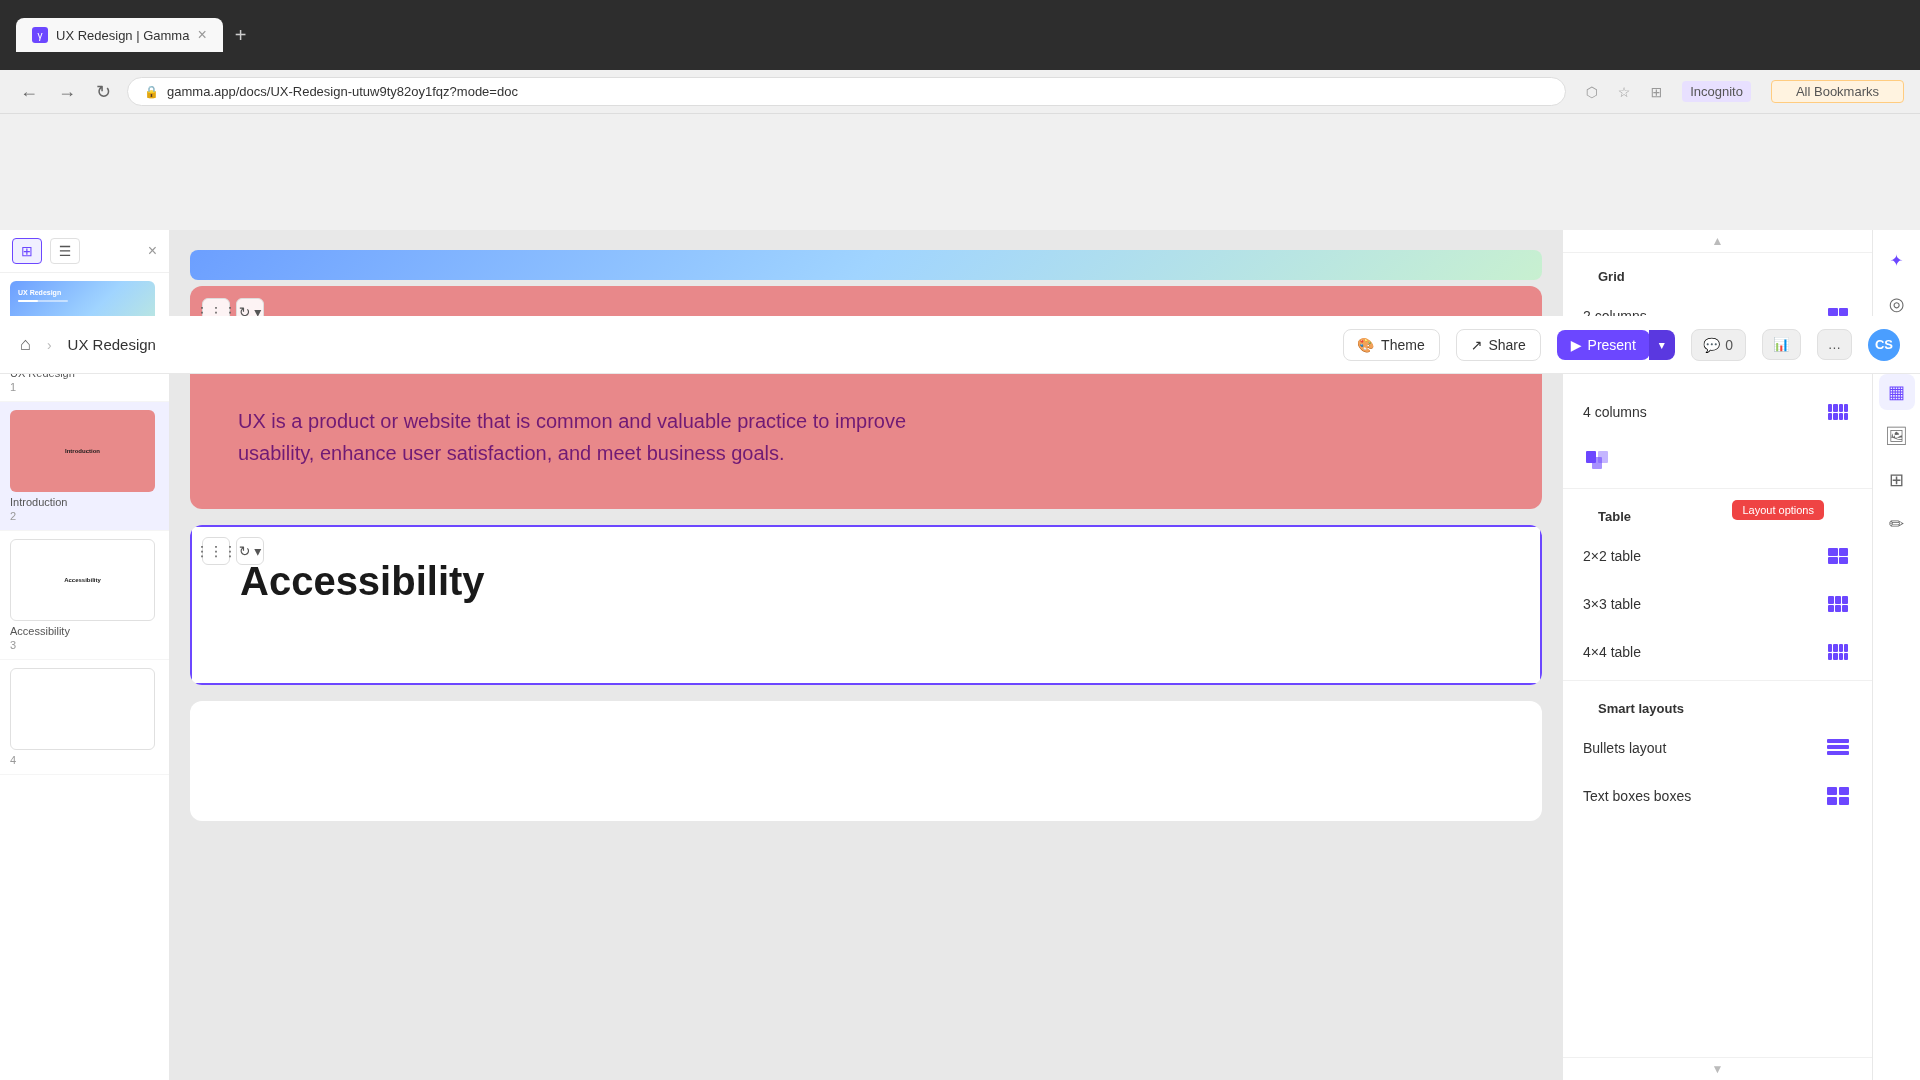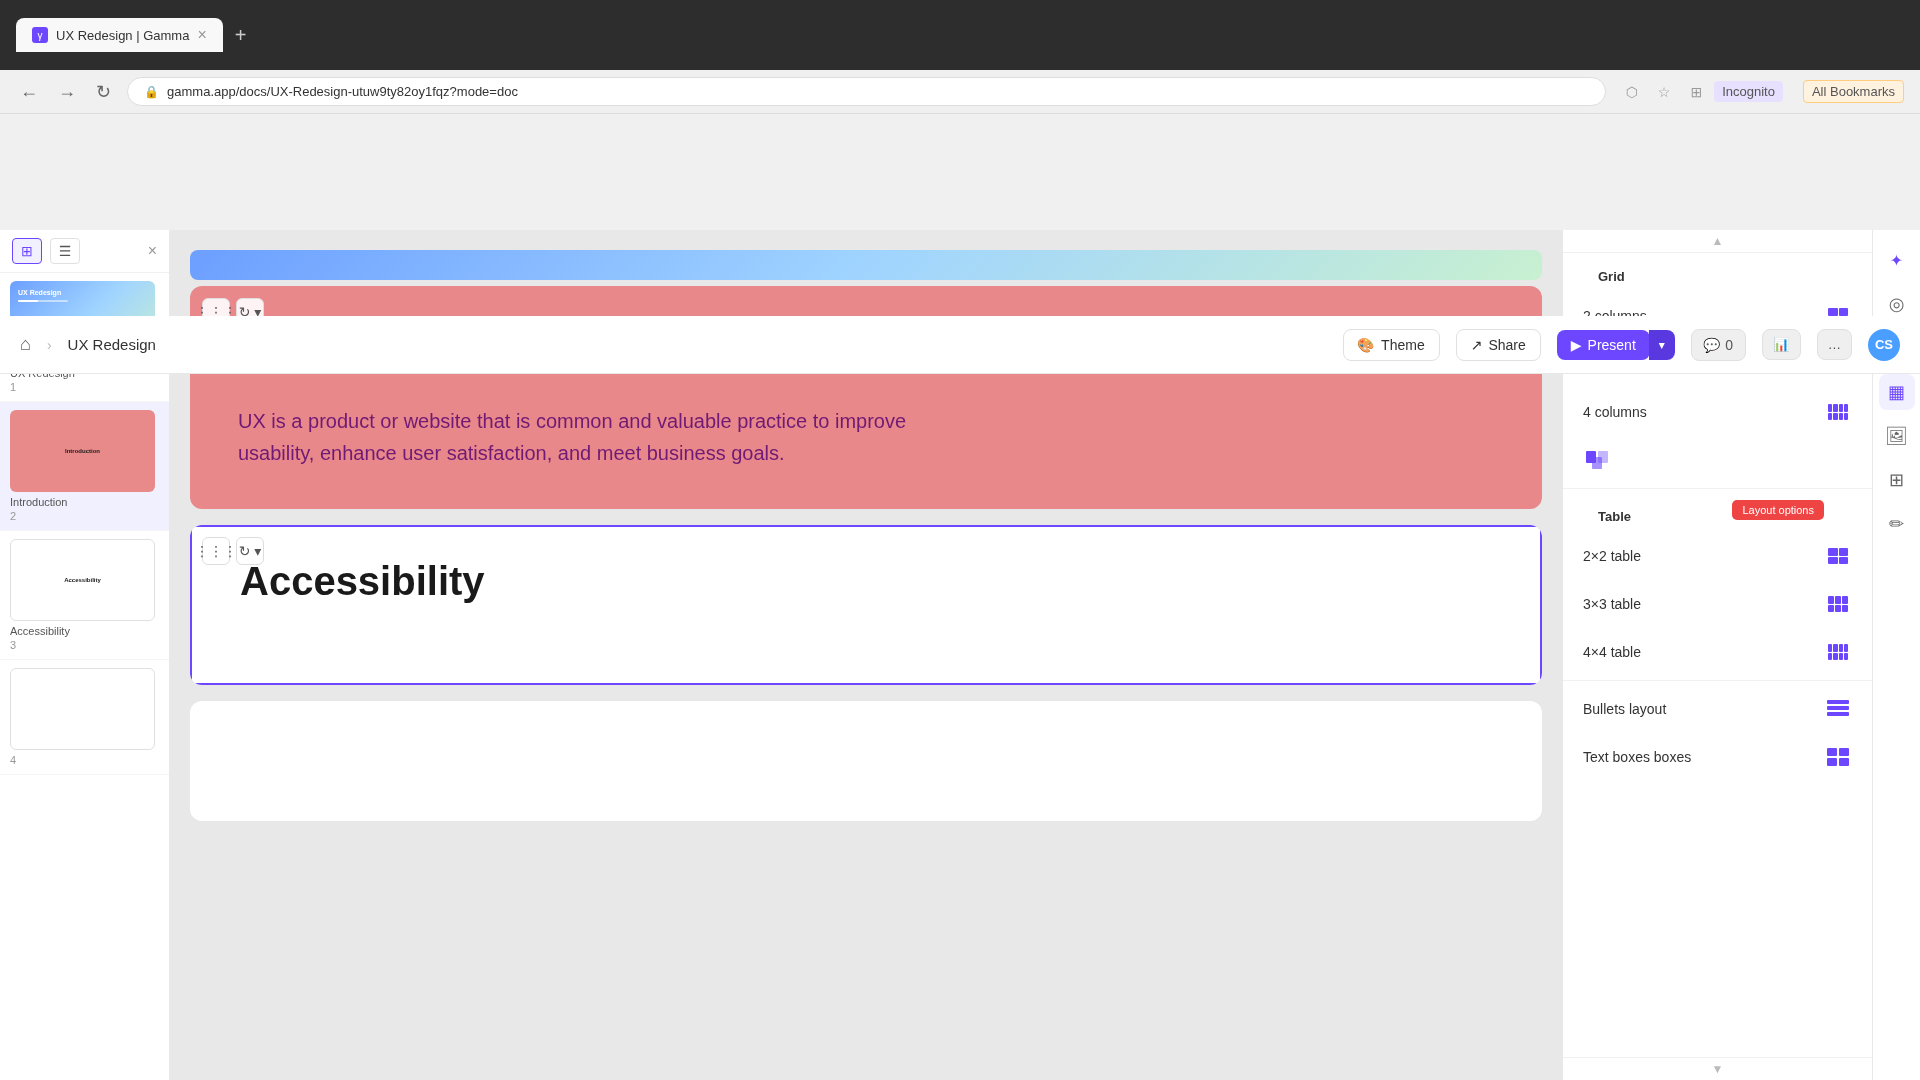--- a/index.html
+++ b/index.html
@@ -115,22 +115,22 @@
   <button class="nav-btn">←</button>
   <button class="nav-btn">→</button>
   <button class="nav-btn">↻</button>
   <div class="address-bar">
     <span class="address-bar-icon">🔒</span>
     <span>gamma.app/docs/UX-Redesign-utuw9ty82oy1fqz?mode=doc</span>
   </div>
   <span style="color:#999; font-size:14px; margin-left:8px;">⬡</span>
   <span style="color:#999; font-size:14px; margin-left:8px;">☆</span>
   <span style="color:#999; font-size:14px; margin-left:8px;">⊞</span>
-  <span style="font-size:13px; color:#555; margin-left:0; background:#e8e0ff; padding:3px 8px; border-radius:4px;">Incognito</span>
-  <span style="font-size:13px; color:#555; margin-left:8px; background:#fff3e0; padding:3px 8px; border-radius:4px; border:1px solid #ffcc80;">All Bookmarks</span>
+  <span style="font-size:13px; color:#555; margin-left:8px; background:#e8e0ff; padding:3px 8px; border-radius:4px;">Incognito</span>
+  <span style="font-size:13px; color:#555; margin-left:8px; background:#fff3e0; padding:3px 24px; border-radius:4px; border:1px solid #ffcc80;">All Bookmarks</span>
 </div>
 
 <div style="position:relative; height: calc(1080px - 114px);">
 
   <div class="app-topbar">
     <span class="topbar-home">⌂</span>
     <span class="topbar-chevron">›</span>
     <span class="topbar-title">UX Redesign</span>
     <div class="topbar-spacer"></div>
     <button class="topbar-btn">
@@ -347,20 +347,21 @@
               <div class="grid-cell"></div>
                 <div class="grid-cell"></div>
                 <div class="grid-cell"></div>
                 <div class="grid-cell"></div>
             </div>
           </div>
         </div>
 
         <div class="divider"></div>
 
+        <div class="panel-section-header">Smart layouts</div>
 
         <div class="layout-option">
           <span class="layout-option-label">Bullets layout</span>
           <div class="layout-icon">
             <svg width="22" height="18" viewBox="0 0 22 18">
               <rect x="0" y="0" width="22" height="4" rx="1" fill="#6c47ff"></rect>
               <rect x="0" y="6" width="22" height="4" rx="1" fill="#6c47ff"></rect>
               <rect x="0" y="12" width="22" height="4" rx="1" fill="#6c47ff"></rect>
             </svg>
           </div>

